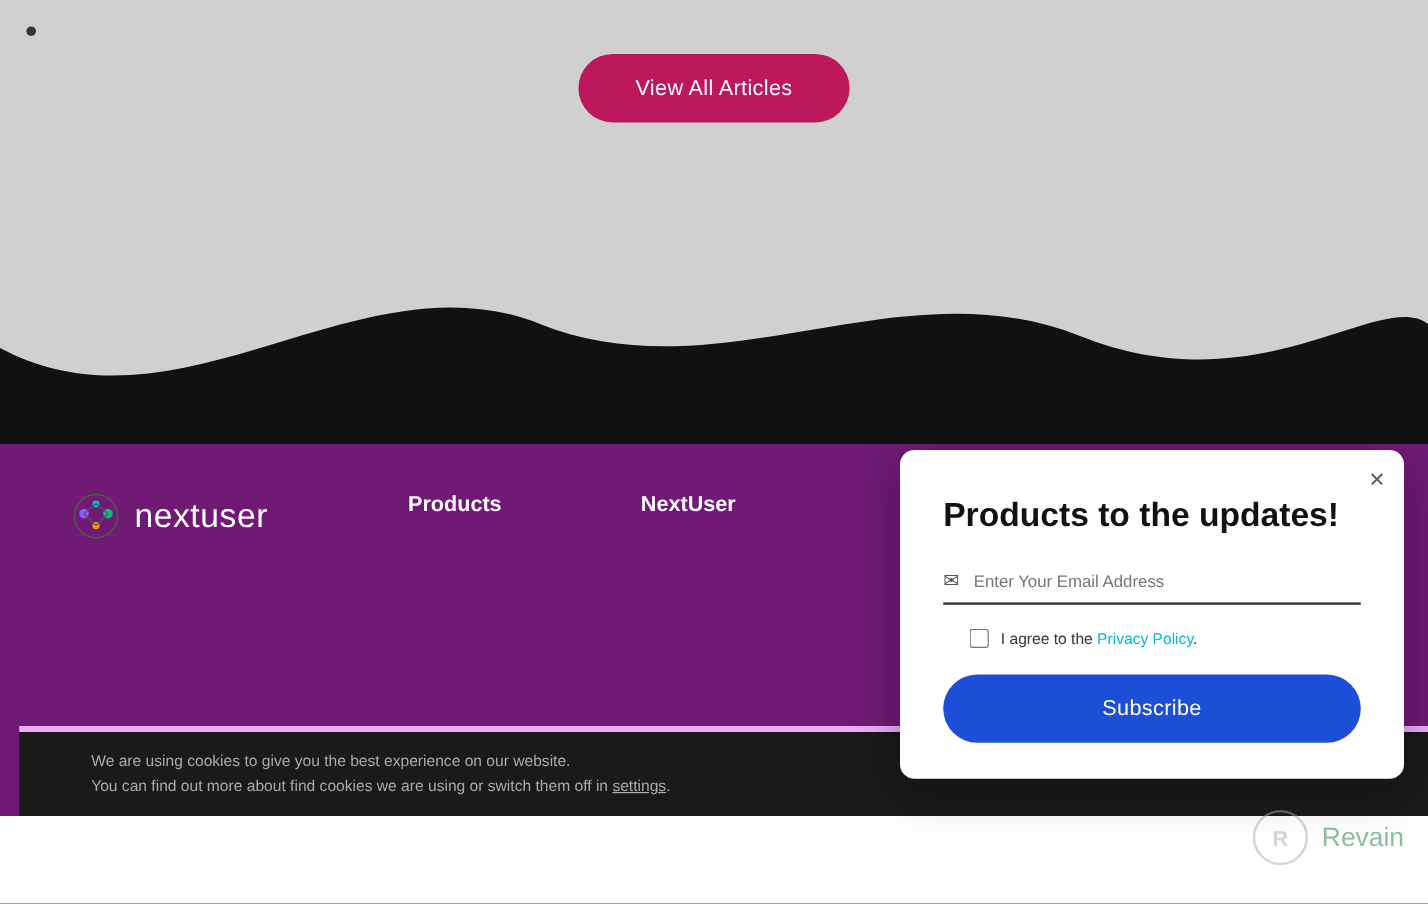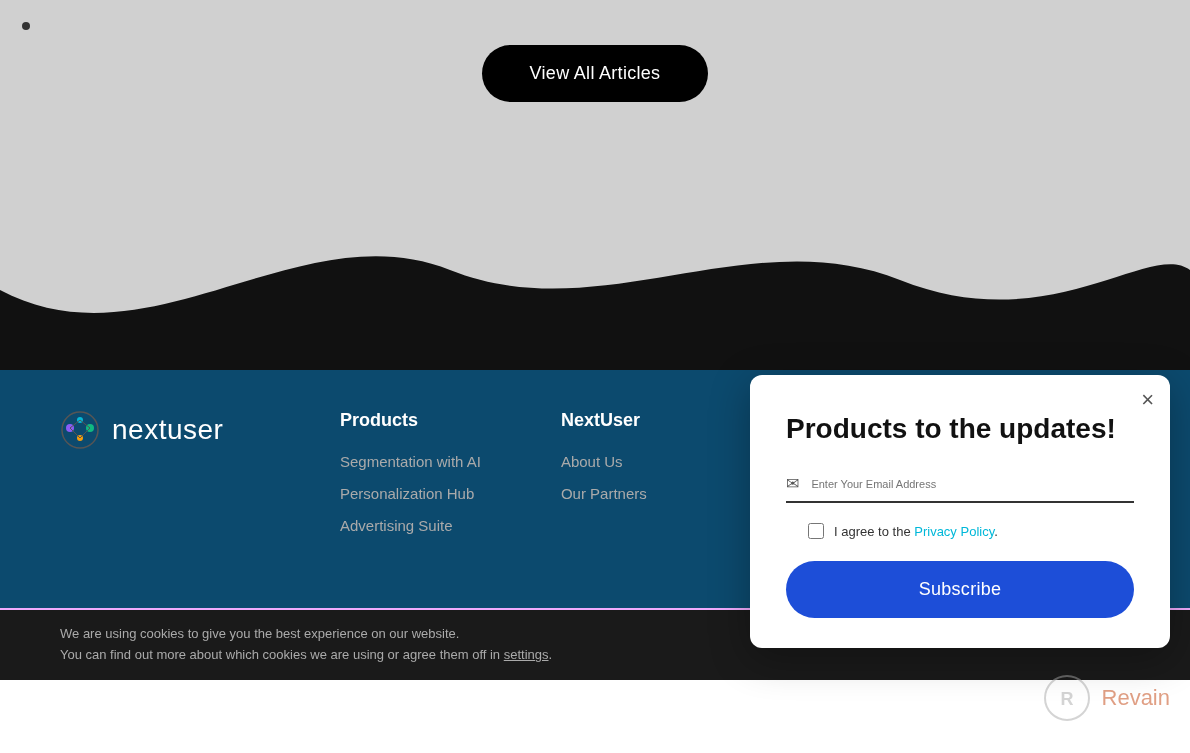--- a/index.html
+++ b/index.html
@@ -27,34 +27,34 @@
       position: absolute;
       top: 22px;
       left: 22px;
       width: 8px;
       height: 8px;
       background: #333;
       border-radius: 50%;
     }
 
     .view-all-btn {
-      background: #000000;
+      background: #be185d;
       color: white;
       border: none;
       border-radius: 50px;
       padding: 18px 48px;
       font-size: 18px;
       font-weight: 500;
       cursor: pointer;
       letter-spacing: 0.3px;
     }
 
     
     .footer-section {
-      background: #0c4a6e;
+      background: #701a75;
       width: 100%;
       padding: 40px 44px 0 60px;
       min-height: 310px;
       position: relative;
     }
 
     .footer-content {
       display: flex;
       align-items: flex-start;
       gap: 60px;
@@ -84,21 +84,21 @@
       font-weight: 300;
     }
 
     .logo-text span.user {
       font-weight: 300;
     }
 
     
     .footer-columns {
       display: flex;
-      gap: 80px;
+      gap: 116px;
       margin-left: 40px;
     }
 
     .footer-col h3 {
       color: white;
       font-size: 18px;
       font-weight: 600;
       margin-bottom: 22px;
     }
 
@@ -112,25 +112,25 @@
 
     .footer-col ul li a {
       color: #aaaaaa;
       text-decoration: none;
       font-size: 15px;
     }
 
     
     .cookie-banner {
       background: #1a1a1a;
-      border-top: 2px solid #f0abfc;
+      border-top: 5px solid #f0abfc;
       padding: 14px 60px;
       position: absolute;
       bottom: 0;
-      left: 0;
+      left: 16px;
       right: 0;
     }
 
     .cookie-banner p {
       color: #aaaaaa;
       font-size: 13px;
       line-height: 1.6;
     }
 
     .cookie-banner a {
@@ -190,21 +190,21 @@
 
     .email-icon {
       margin-right: 12px;
       color: #555;
       font-size: 16px;
     }
 
     .email-input {
       border: none;
       outline: none;
-      font-size: 11px;
+      font-size: 14px;
       color: #888;
       width: 100%;
       background: transparent;
     }
 
     .privacy-row {
       display: flex;
       align-items: center;
       gap: 10px;
       margin-bottom: 22px;
@@ -253,21 +253,21 @@
       pointer-events: none;
     }
 
     .revain-icon {
       width: 50px;
       height: 50px;
     }
 
     .revain-text {
       font-size: 22px;
-      color: #c2410c;
+      color: #15803d;
       font-weight: 300;
     }
 
     
     .bottom-section {
       position: relative;
       background: #111111;
     }
 
     .gray-wave-bg {
@@ -309,51 +309,32 @@
         </svg>
         <div class="logo-text">
           <span class="next">next</span><span class="user">user</span>
         </div>
       </div>
 
       <div class="footer-columns">
 
         <div class="footer-col">
           <h3>Products</h3>
-          <ul>
-            <li>
-              <a href="#">Segmentation with AI</a>
-            </li>
-            <li>
-              <a href="#">Personalization Hub</a>
-            </li>
-            <li>
-              <a href="#">Advertising Suite</a>
-            </li>
-          </ul>
         </div>
 
         <div class="footer-col">
           <h3>NextUser</h3>
-          <ul>
-            <li>
-              <a href="#">About Us</a>
-            </li>
-            <li>
-              <a href="#">Our Partners</a>
-            </li>
-          </ul>
         </div>
       </div>
     </div>
 
     <div class="cookie-banner">
       <p>
         <span>We are using cookies to give you the best experience on our website.</span><br>
-        <span>You can find out more about which cookies we are using or agree them off in</span> <a href="#">settings</a>.
+        <span>You can find out more about find cookies we are using or switch them off in</span> <a href="#">settings</a>.
       </p>
     </div>
   </div>
 </div>
 
 <div class="modal-overlay">
   <div class="modal">
     <button class="modal-close">×</button>
     <div class="modal-title">Products to the updates!</div>
 

